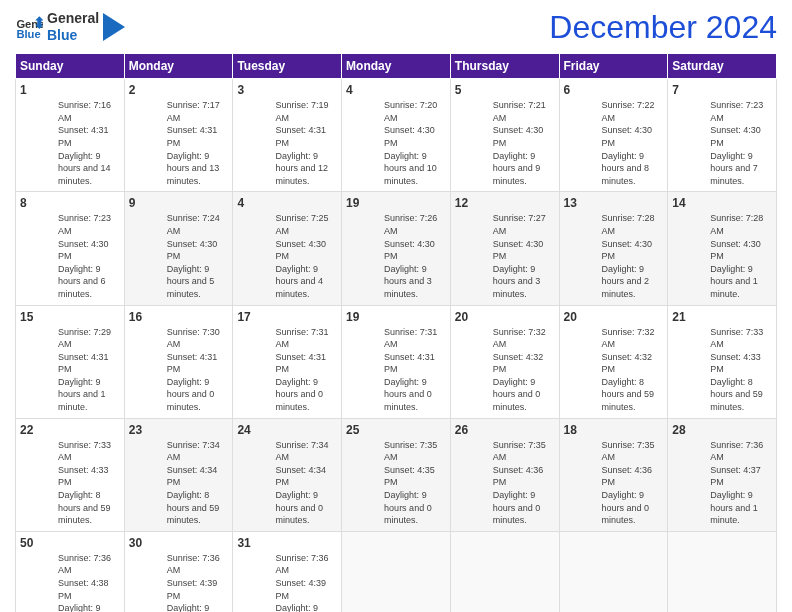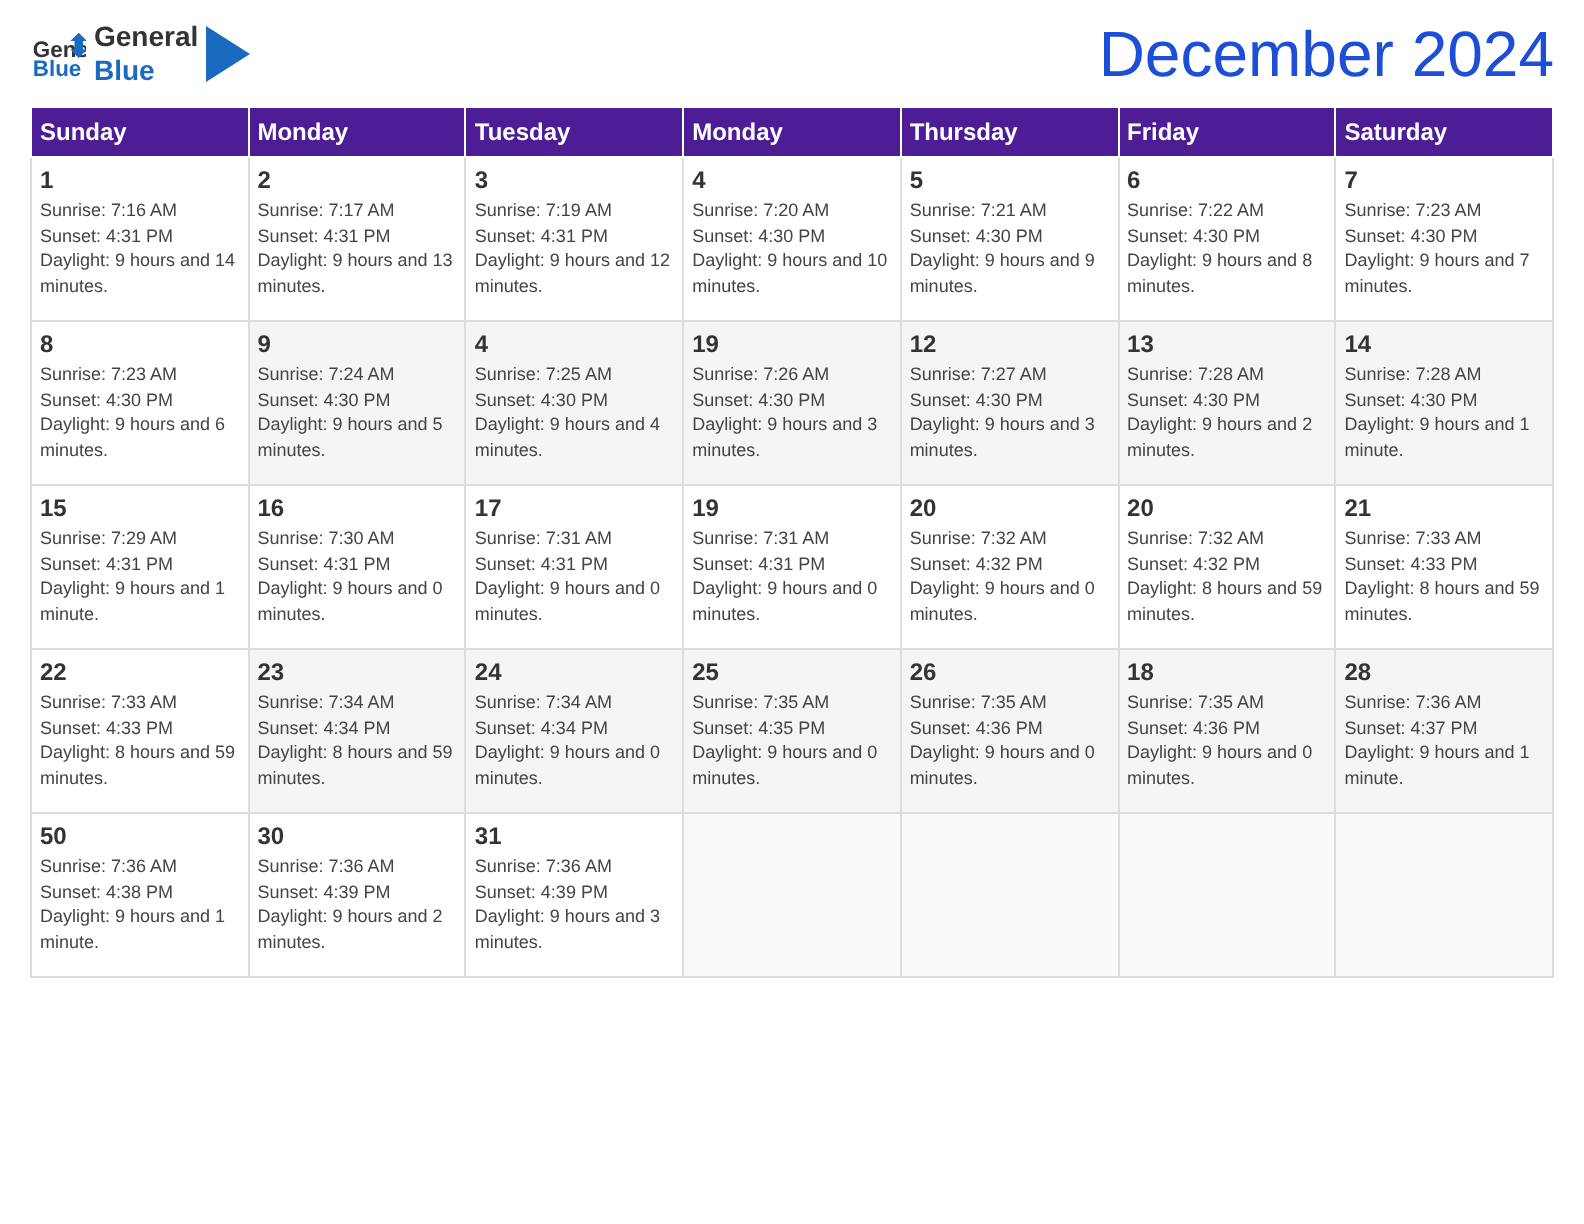--- a/index.html
+++ b/index.html
@@ -75,20 +75,21 @@
     .day-num {
       font-size: 12px;
       font-weight: bold;
       display: block;
       margin-bottom: 2px;
     }
     .day-info {
       font-size: 9px;
       color: #444;
       line-height: 1.4;
+      margin-left: 38px;
     }
     .empty-cell {
       background: #f9f9f9 !important;
     }
   </style>
 </head>
 <body>
 
 <div class="container">
   <div class="header">

